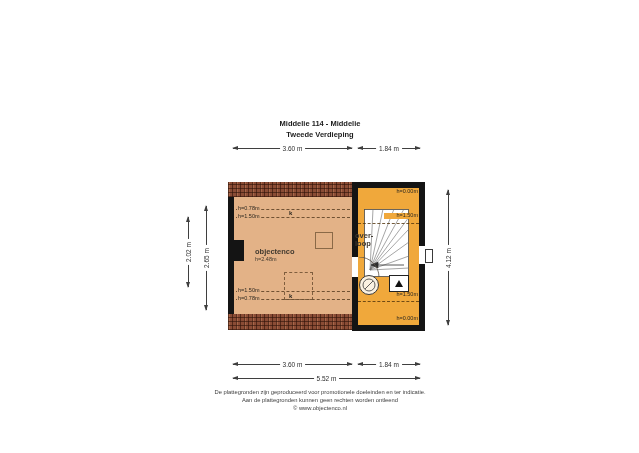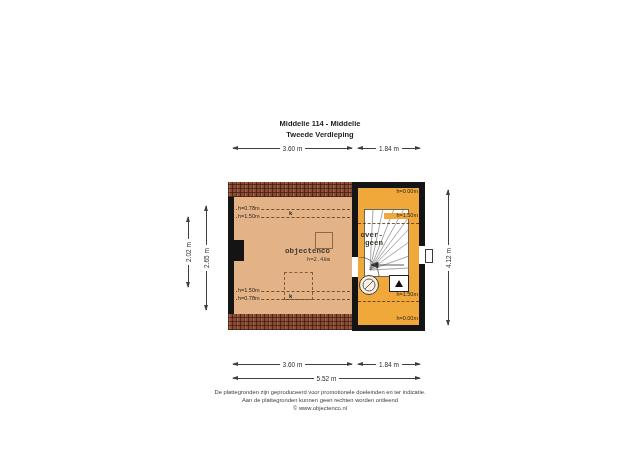--- a/index.html
+++ b/index.html
@@ -26,21 +26,21 @@
       repeating-linear-gradient(90deg, rgba(46,18,8,.6) 0 1px, transparent 1px 4px),
       repeating-linear-gradient(90deg, rgba(224,150,110,.35) 0 2px, transparent 2px 8px);}
   .bedroom-fill{background:#e3b287;}
   .landing-fill{background:#f0a83b;}
   .wall{background:#141414;}
   .hline{position:absolute;height:0;border-top:1px dashed rgba(74,48,22,.75);}
   .hlab{position:absolute;font-size:5.5px;line-height:1.05;color:#2d2820;white-space:nowrap;padding:0 1px;}
   .hlab.on-tan{background:#e3b287;}
   .hlab.on-orange{background:#f0a83b;}
   .klab{position:absolute;font-size:6px;font-weight:bold;line-height:1;color:#2d2820;background:#e3b287;padding:0 2px;}
-  .room-label{position:absolute;text-align:right;color:#40392f;font-family:Liberation Mono, monospace;}
+  .room-label{position:absolute;text-align:left;color:#40392f;}
   .room-name{font-size:7.5px;font-weight:bold;line-height:1;}
   .room-h{font-size:5.5px;line-height:1.4;}
   .outline-box{position:absolute;border:1px solid rgba(122,92,60,.85);}
   .dashed-box{position:absolute;border:1px dashed rgba(110,80,50,.85);}
   .footer-line{position:absolute;left:96px;width:448px;text-align:center;
     font-size:5.8px;color:#3d3d3d;line-height:1;}
   .stair-wrap{position:absolute;z-index:1;}
   .over-dash{z-index:2;border-top:1px dashed rgba(80,50,10,.8);}
   .boiler{position:absolute;width:18px;height:15px;background:#fff;border:1px solid #222;
     display:flex;align-items:center;justify-content:center;}
@@ -145,21 +145,21 @@
     <path d="M1,0 A 20,20 0 0 1 21,20" fill="none" stroke="#5a5248" stroke-width="0.8"></path>
   </svg>
 
   <div class="abs" style="left:419px;top:226px;width:6px;height:18px;background:#fff;z-index:2;"></div>
   <div class="win-tab" style="left:425px;top:229px;width:6px;height:12px;z-index:2;"></div>
 
   <span class="hlab on-orange" style="left:384px;top:169px;width:33px;text-align:right;z-index:3;">h=0.00m</span>
   <span class="hlab on-orange" style="left:384px;top:193px;width:33px;text-align:right;z-index:3;">h=1.50m</span>
   <div class="room-label" style="left:355px;top:212px;width:28px;z-index:3;">
     <div class="room-name">over-</div>
-    <div class="room-name">geen</div>
+    <div class="room-name">loop</div>
   </div>
   <span class="hlab on-orange" style="left:384px;top:272px;width:33px;text-align:right;z-index:3;">h=1.50m</span>
   <span class="hlab on-orange" style="left:384px;top:296px;width:33px;text-align:right;z-index:3;">h=0.00m</span>
 
   <svg class="abs" style="left:358px;top:254px;z-index:3;" width="22" height="22" viewBox="0 0 22 22">
     <circle cx="11" cy="11" r="9.5" fill="#faf1e2" stroke="#3a3a3a" stroke-width="1"></circle>
     <circle cx="11" cy="11" r="6" fill="none" stroke="#3a3a3a" stroke-width="0.8"></circle>
     <line x1="7" y1="15" x2="15" y2="7" stroke="#3a3a3a" stroke-width="0.8"></line>
   </svg>
 

